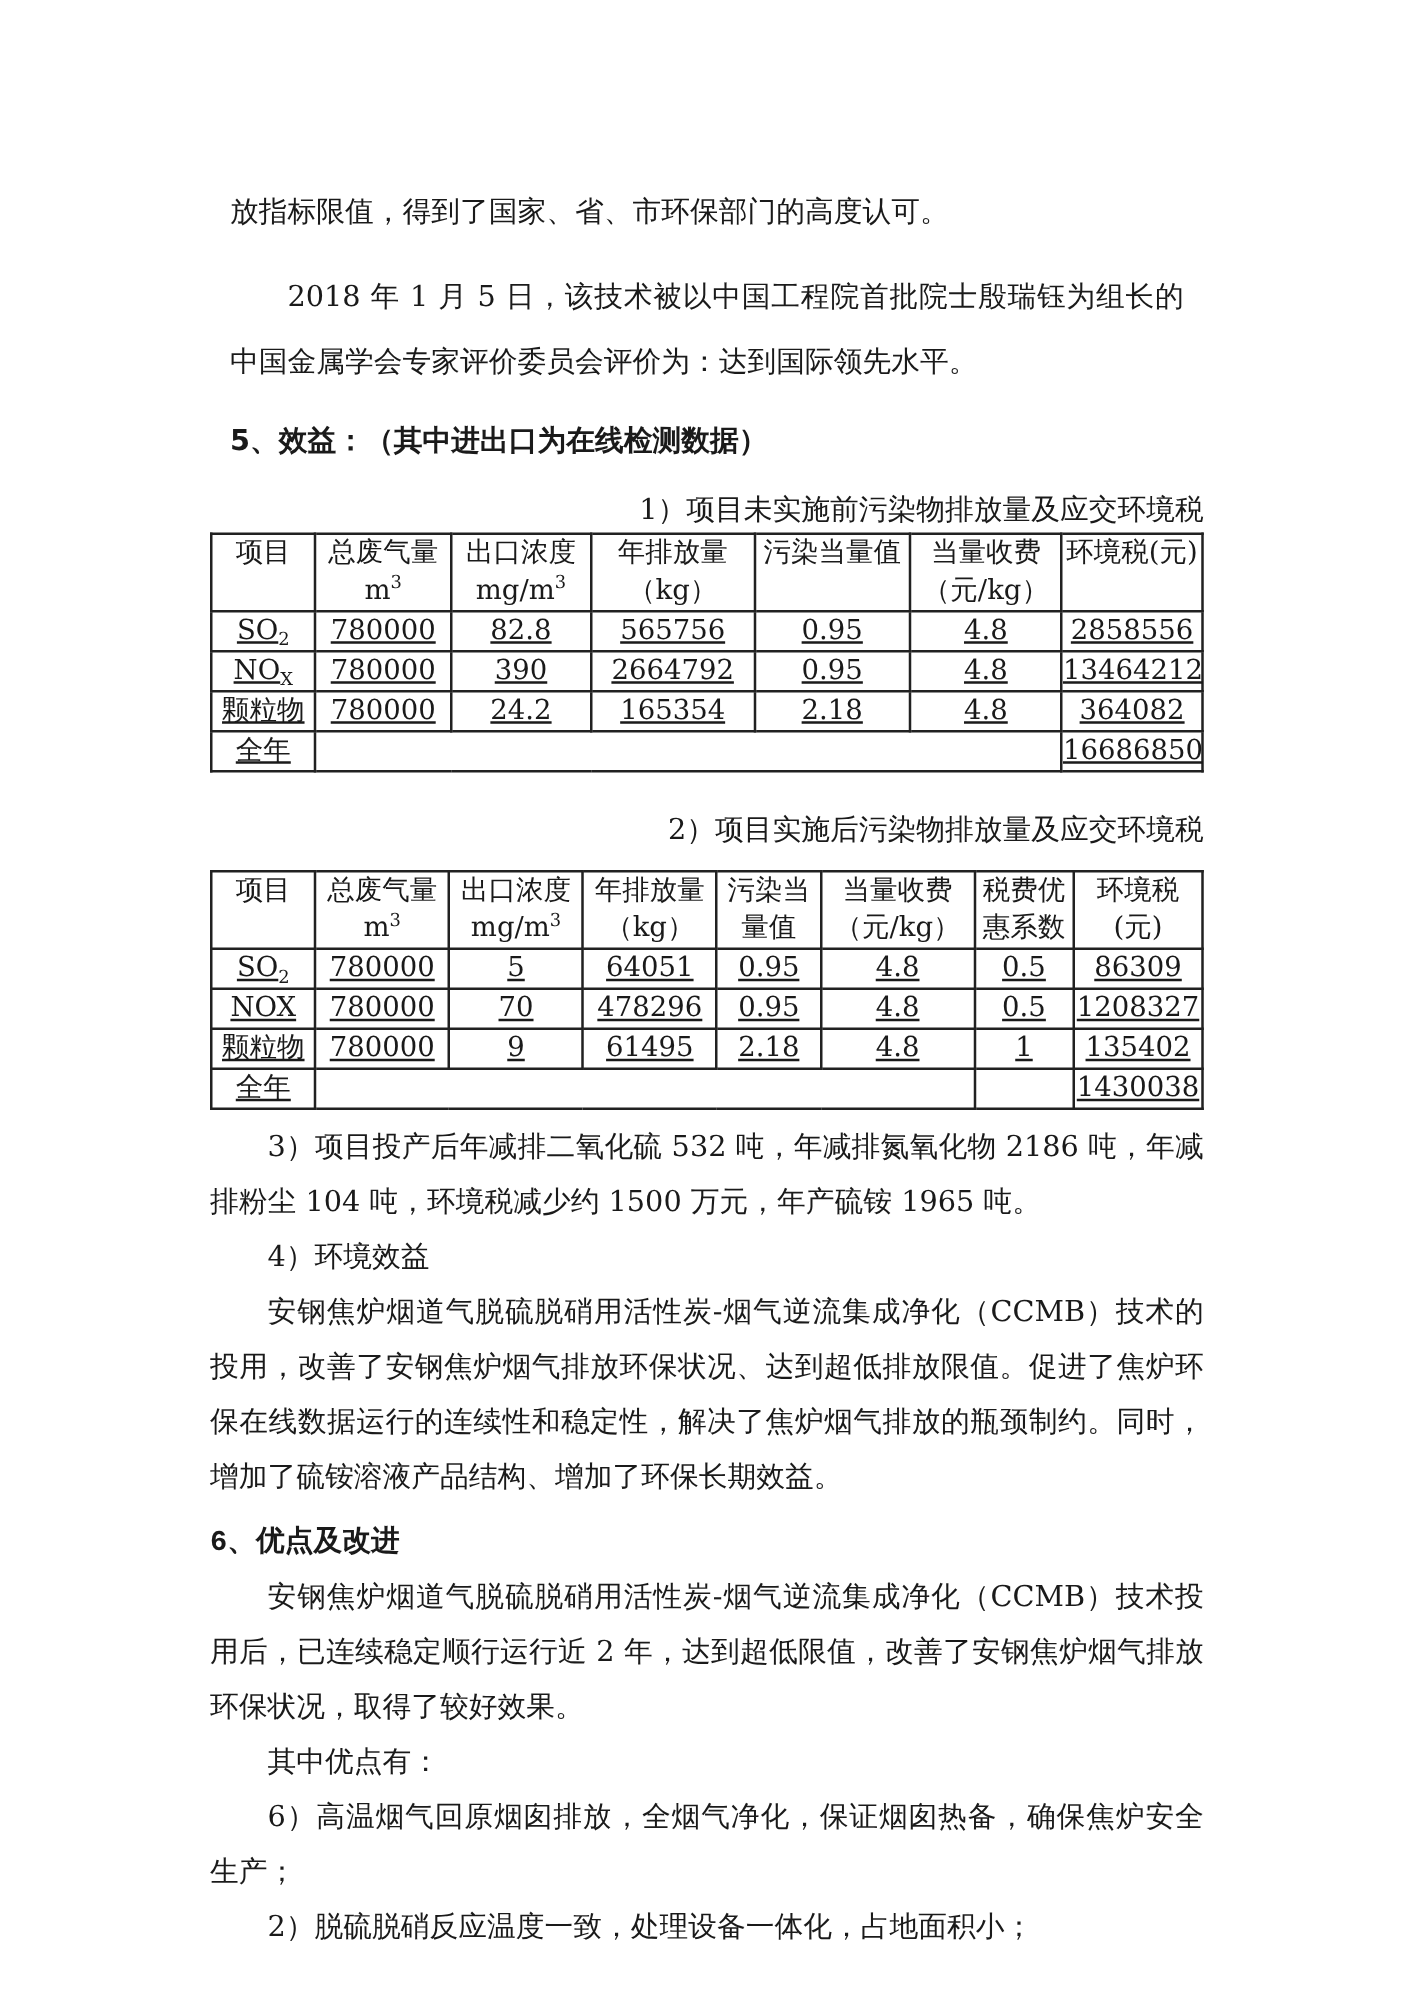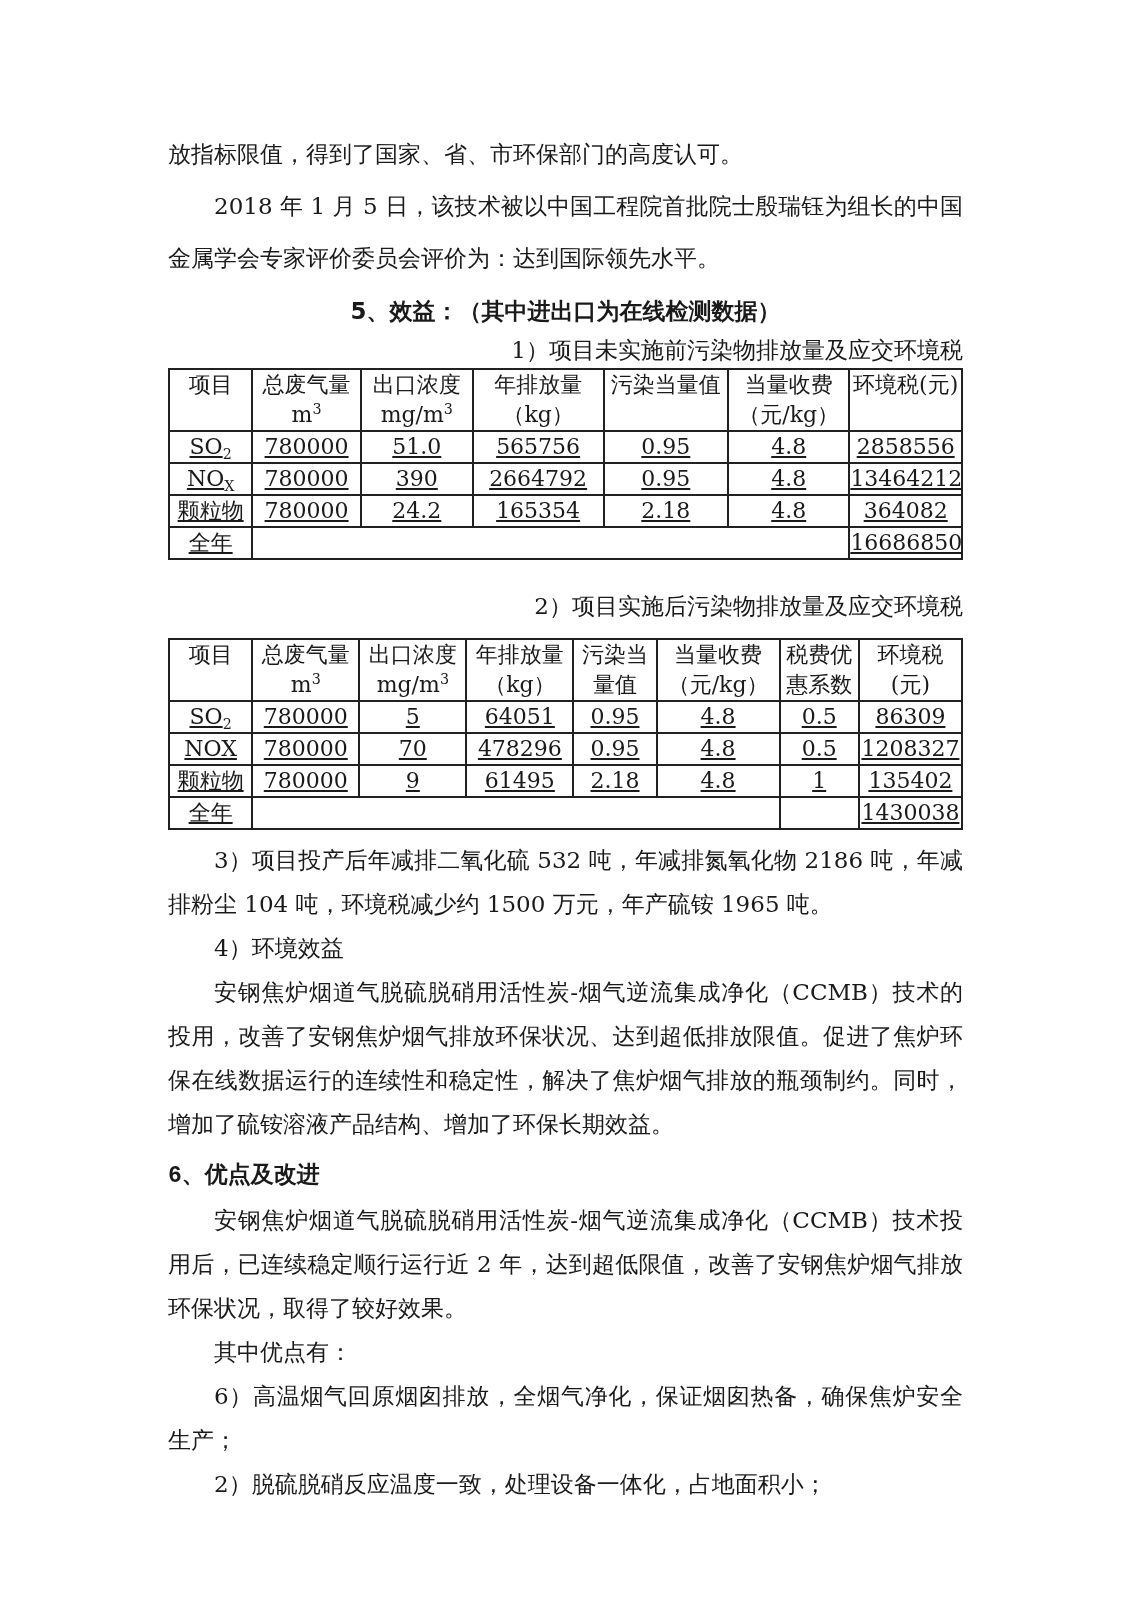--- a/index.html
+++ b/index.html
@@ -11,37 +11,37 @@
     overflow: hidden;
   }
   body {
     box-sizing: border-box;
     padding: 128px 168px 0 168px;
     font-family: "DejaVu Serif", "Liberation Serif", serif;
     color: #1a1a1a;
     font-size: 23px;
   }
   .para {
-    margin: 0;
+    margin: 16px;
     text-align: justify;
     line-height: 52px;
   }
   .para-tight {
     margin: 0;
     text-align: justify;
     line-height: 44px;
   }
   .indent { text-indent: 2em; }
   .heading {
-    margin: 0;
+    margin: 16px;
     font-family: "DejaVu Sans", "Liberation Sans", sans-serif;
     font-weight: bold;
     font-size: 23px;
     line-height: 42px;
-    text-align: center;
+    text-align: left;
   }
   .heading-bottom {
     margin: 8px 0 0 0;
     font-family: Liberation Mono, monospace;
     font-weight: bold;
     font-size: 23px;
     line-height: 44px;
   }
   .table-caption {
     margin: 0;
@@ -118,21 +118,21 @@
           <div class="hline"><span>（元/kg）</span><sup></sup></div>
         </th>
     <th>
           <div class="hline">环境税(元)</div>
           <div class="hline"><span></span><sup></sup></div>
         </th>
   </tr>
   <tr>
     <td><span>SO</span><sub>2</sub></td>
     <td>780000</td>
-    <td>51.0</td>
+    <td>82.8</td>
     <td>565756</td>
     <td>0.95</td>
     <td>4.8</td>
     <td>2858556</td>
   </tr>
   <tr>
     <td><span>NO</span><sub>X</sub></td>
     <td>780000</td>
     <td>390</td>
     <td>2664792</td>

